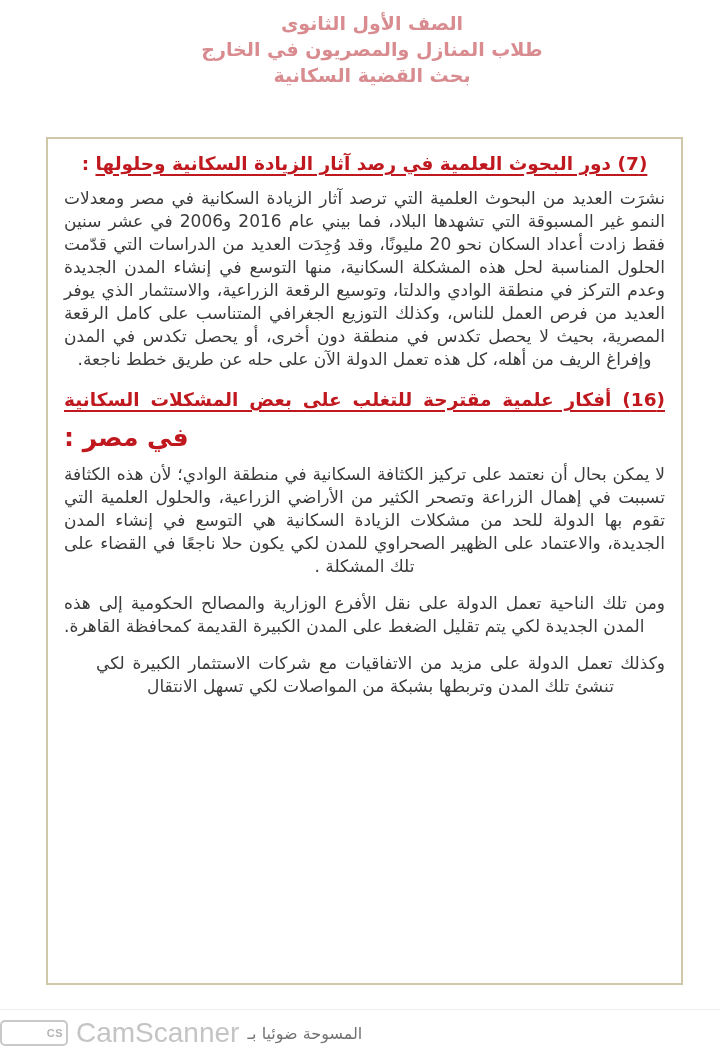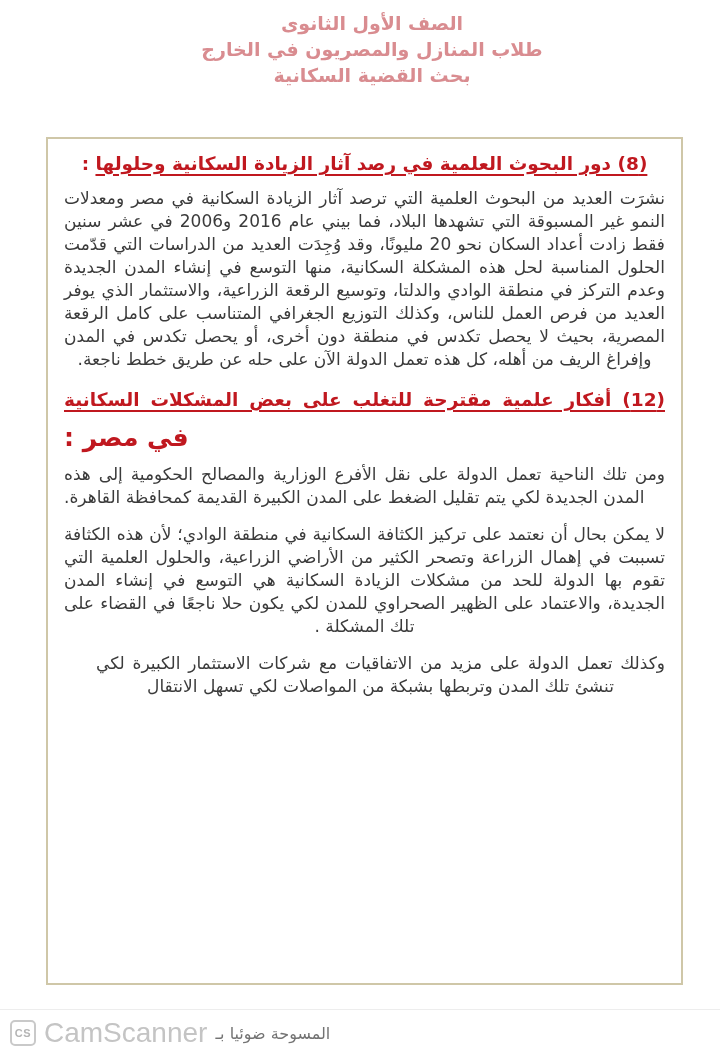--- a/index.html
+++ b/index.html
@@ -103,34 +103,34 @@
     bottom: 0;
     width: 720px;
     height: 46px;
     background: #ffffff;
     border-top: 1px solid #ededed;
     display: flex;
     align-items: center;
     direction: ltr;
   }
   .cs-logo {
-    margin-left: 10px;
     width: 22px;
     height: 22px;
     border: 2px solid #c9c9c9;
     border-radius: 5px;
     color: #b4b4b4;
     font-size: 11px;
     font-weight: bold;
     font-family: "Liberation Sans", sans-serif;
     display: flex;
     align-items: center;
     justify-content: center;
     letter-spacing: 0.5px;
     flex: none;
+    padding-left: 42px;
   }
   .cs-word {
     margin-left: 8px;
     color: #c4c4c4;
     font-size: 28px;
     font-family: "Liberation Sans", sans-serif;
     white-space: nowrap;
   }
   .cs-arabic {
     margin-left: 8px;
@@ -144,29 +144,29 @@
 <body>
 
 <div class="page-header">
   <div class="hline">الصف الأول الثانوى</div>
   <div class="hline">طلاب المنازل والمصريون في الخارج</div>
   <div class="hline">بحث القضية السكانية</div>
 </div>
 
 <div class="content-box">
 
-  <div class="section-heading"><span class="u">(8) دور البحوث العلمية في رصد آثار الزيادة السكانية وحلولها</span><span> :</span></div>
+  <div class="section-heading"><span class="u">(7) دور البحوث العلمية في رصد آثار الزيادة السكانية وحلولها</span><span> :</span></div>
 
   <p class="para">نشرَت العديد من البحوث العلمية التي ترصد آثار الزيادة السكانية في مصر ومعدلات النمو غير المسبوقة التي تشهدها البلاد، فما بيني عام 2016 و2006 في عشر سنين فقط زادت أعداد السكان نحو 20 مليونًا، وقد وُجِدَت العديد من الدراسات التي قدّمت الحلول المناسبة لحل هذه المشكلة السكانية، منها التوسع في إنشاء المدن الجديدة وعدم التركز في منطقة الوادي والدلتا، وتوسيع الرقعة الزراعية، والاستثمار الذي يوفر العديد من فرص العمل للناس، وكذلك التوزيع الجغرافي المتناسب على كامل الرقعة المصرية، بحيث لا يحصل تكدس في منطقة دون أخرى، أو يحصل تكدس في المدن وإفراغ الريف من أهله، كل هذه تعمل الدولة الآن على حله عن طريق خطط ناجعة.</p>
 
-  <div class="section-heading justified"><span class="u">(12) أفكار علمية مقترحة للتغلب على بعض المشكلات السكانية</span></div>
+  <div class="section-heading justified"><span class="u">(16) أفكار علمية مقترحة للتغلب على بعض المشكلات السكانية</span></div>
   <div class="heading-line2"><span class="u">في مصر</span><span> :</span></div>
 
+  <p class="para">لا يمكن بحال أن نعتمد على تركيز الكثافة السكانية في منطقة الوادي؛ لأن هذه الكثافة تسببت في إهمال الزراعة وتصحر الكثير من الأراضي الزراعية، والحلول العلمية التي تقوم بها الدولة للحد من مشكلات الزيادة السكانية هي التوسع في إنشاء المدن الجديدة، والاعتماد على الظهير الصحراوي للمدن لكي يكون حلا ناجعًا في القضاء على تلك المشكلة .</p>
   <p class="para last-right">ومن تلك الناحية تعمل الدولة على نقل الأفرع الوزارية والمصالح الحكومية إلى هذه المدن الجديدة لكي يتم تقليل الضغط على المدن الكبيرة القديمة كمحافظة القاهرة.</p>
-  <p class="para">لا يمكن بحال أن نعتمد على تركيز الكثافة السكانية في منطقة الوادي؛ لأن هذه الكثافة تسببت في إهمال الزراعة وتصحر الكثير من الأراضي الزراعية، والحلول العلمية التي تقوم بها الدولة للحد من مشكلات الزيادة السكانية هي التوسع في إنشاء المدن الجديدة، والاعتماد على الظهير الصحراوي للمدن لكي يكون حلا ناجعًا في القضاء على تلك المشكلة .</p>
   <p class="para clipped">وكذلك تعمل الدولة على مزيد من الاتفاقيات مع شركات الاستثمار الكبيرة لكي تنشئ تلك المدن وتربطها بشبكة من المواصلات لكي تسهل الانتقال</p>
 
 </div>
 
 <div class="footer">
   <div class="cs-logo">CS</div>
   <div class="cs-word">CamScanner</div>
   <div class="cs-arabic">المسوحة ضوئيا بـ</div>
 </div>
 

